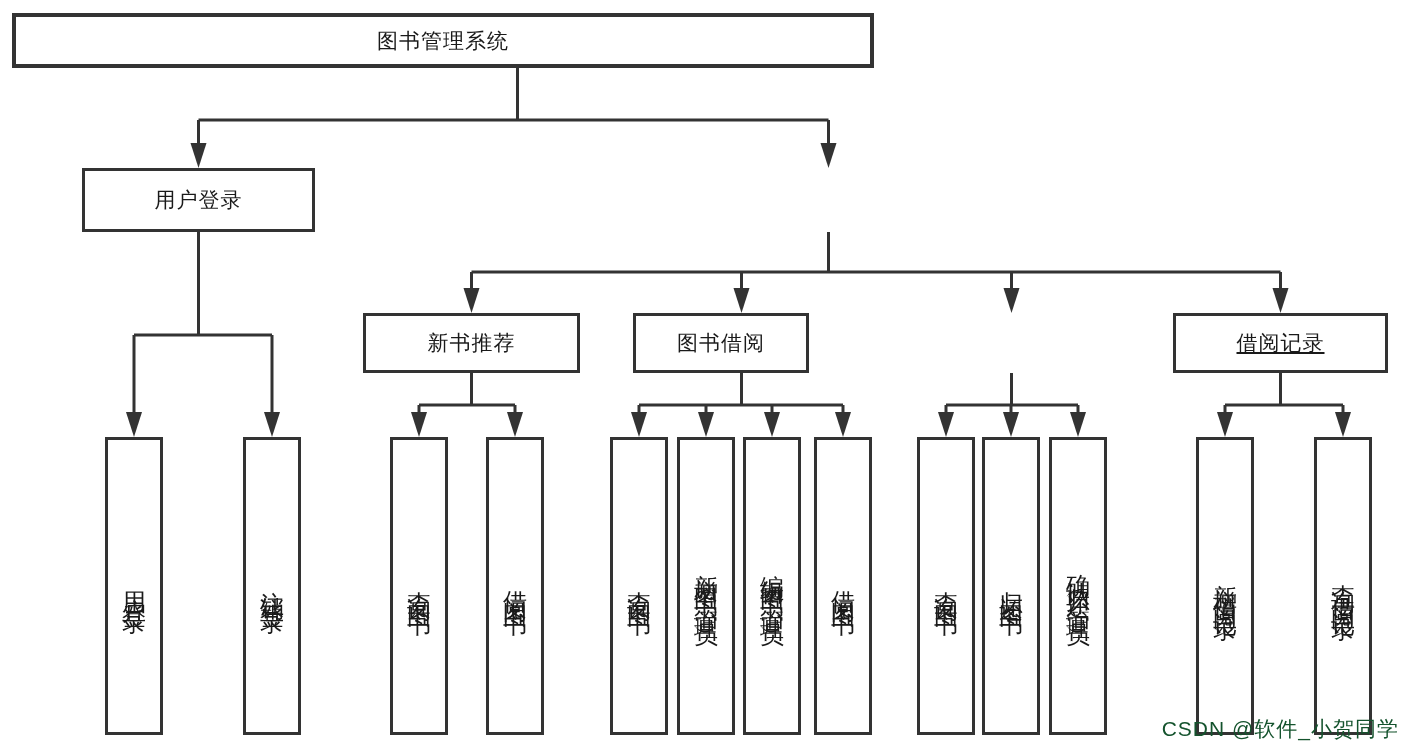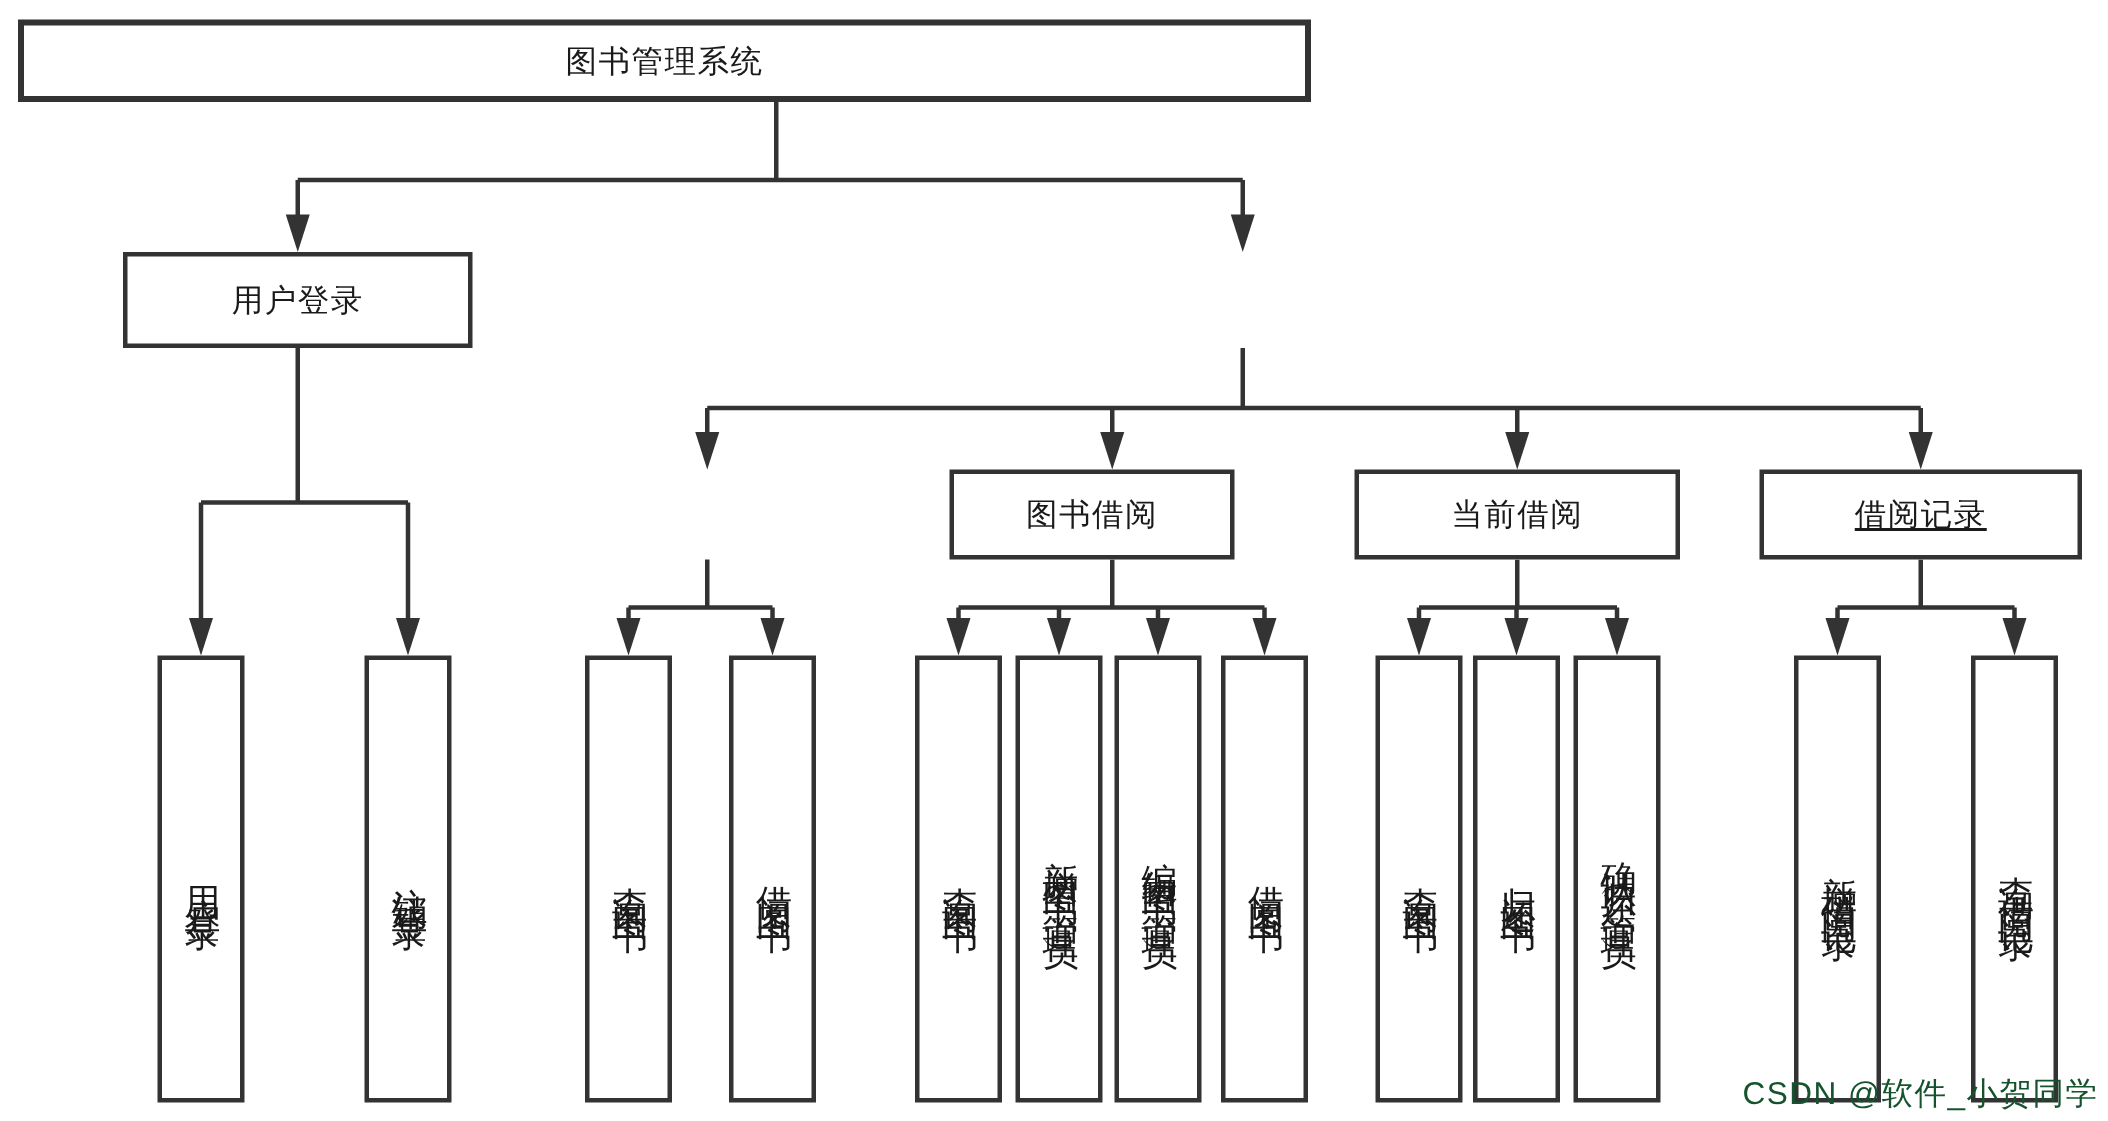--- a/index.html
+++ b/index.html
@@ -163,25 +163,25 @@
   </svg>
 
   <div class="node root" style="left:12px; top:13px; width:862px; height:55px;">
     <span>图书管理系统</span>
   </div>
 
   <div class="node lvl" style="left:82px; top:168px; width:233px; height:64px;">
     <span>用户登录</span>
   </div>
 
-  <div class="node lvl" style="left:633px; top:313px; width:190px; height:60px;">
+  <div class="node lvl" style="left:363px; top:313px; width:217px; height:60px;">
+    <span>新书推荐</span>
+  </div>
+  <div class="node lvl" style="left:633px; top:313px; width:176px; height:60px;">
     <span>图书借阅</span>
-  </div>
-  <div class="node lvl" style="left:903px; top:313px; width:217px; height:60px;">
-    <span>当前借阅</span>
   </div>
   <div class="node lvl" style="left:1173px; top:313px; width:215px; height:60px;text-decoration:underline;">
     <span>借阅记录</span>
   </div>
 
   <div class="node leaf" style="left:105px;">
     <span class="vtext">用户登录</span>
   </div>
   <div class="node leaf" style="left:243px;">
     <span class="vtext">注销登录</span>

